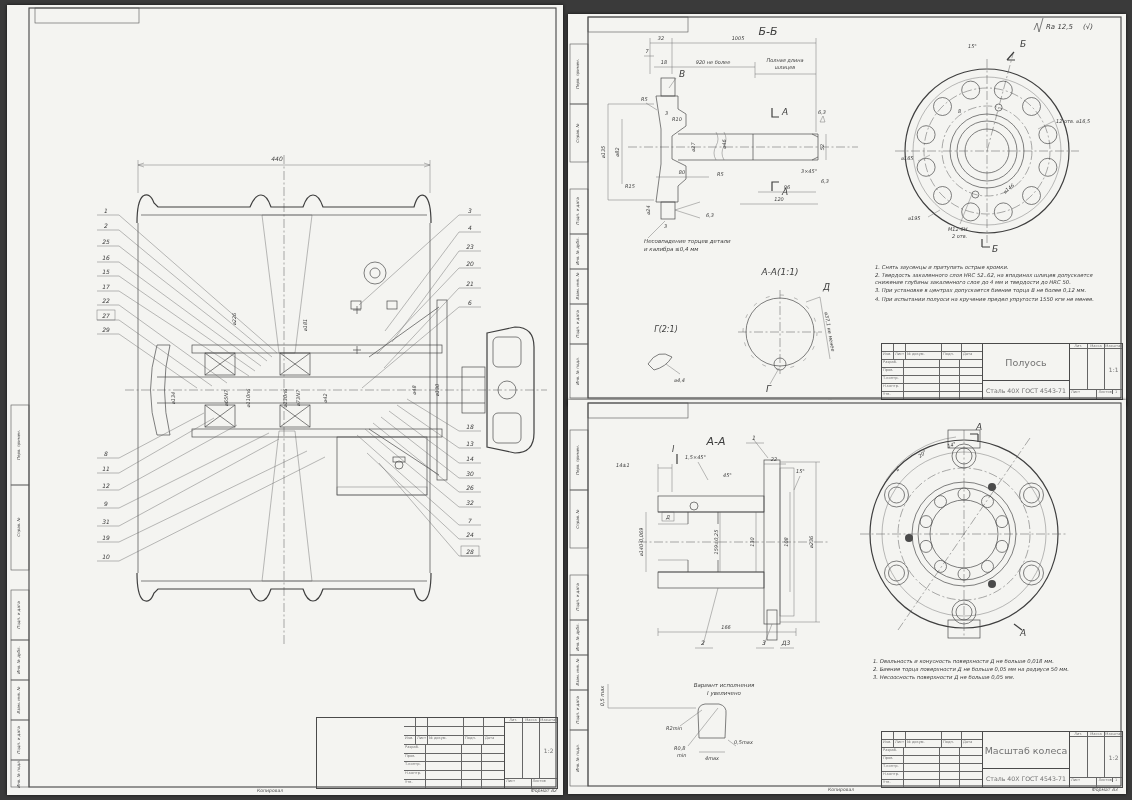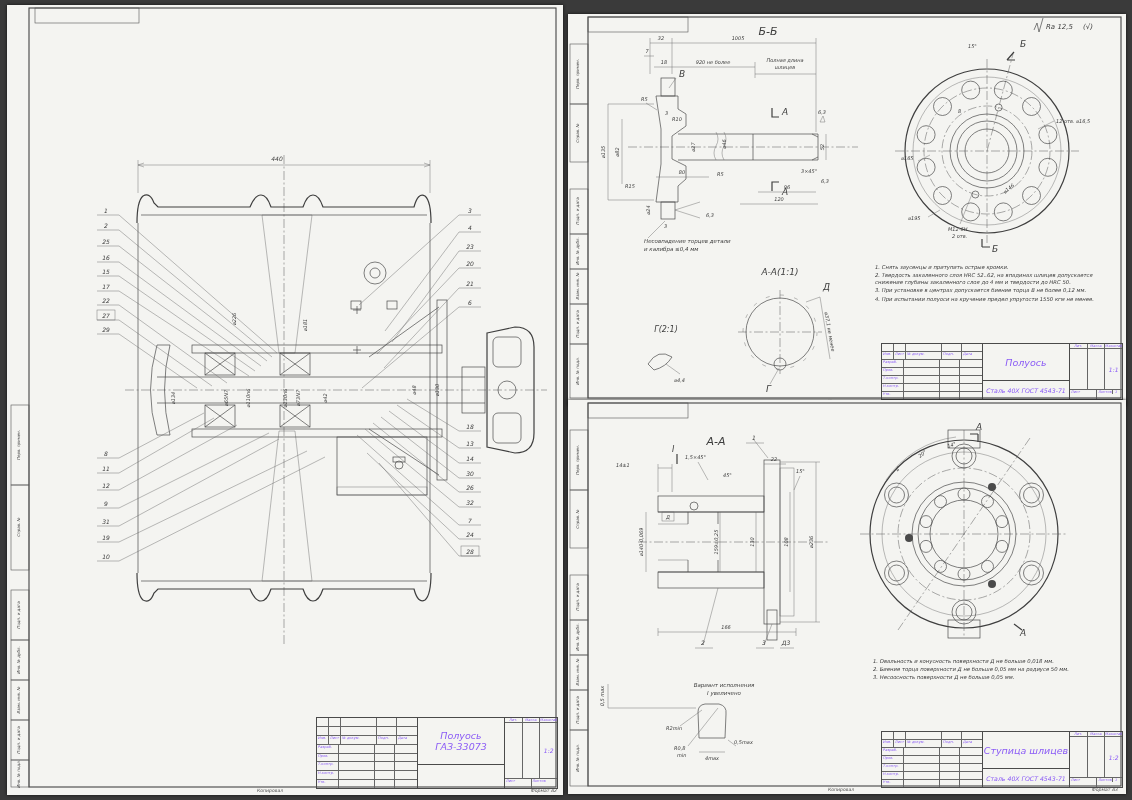--- a/index.html
+++ b/index.html
@@ -13,21 +13,21 @@
   .st{stroke:#4a4a4a;stroke-width:.7;fill:none}
   .st2{stroke:#3f3f3f;stroke-width:1.2;fill:none}
   .thin{stroke:#6a6a6a;stroke-width:.45;fill:none}
   .cl{stroke:#5a5a5a;stroke-width:.5;fill:none;stroke-dasharray:9 2.5 2 2.5}
   .hl{stroke:#7b7b7b;stroke-width:.55}
   .frame{stroke:#444;stroke-width:1.1;fill:none}
   .box{stroke:#555;stroke-width:.6;fill:none}
   .notes{position:absolute;color:#3d3d3d;font-style:italic;font-size:5.3px;line-height:1.35;}
   .notes div{margin:0 0 1px 0;}
   
-  .tblock{position:absolute;border:1.2px solid #4a4a4a;display:flex;color:#8b5cf6;font-style:italic;justify-content:flex-end;}
+  .tblock{position:absolute;border:1.2px solid #4a4a4a;display:flex;color:#737373;justify-content:flex-end;}
   .tb-l{width:100px;border-right:1px solid #4a4a4a;display:flex;flex-direction:column;font-size:3.6px;}
   .tb-r0{flex:1;display:flex;border-bottom:.5px solid #666;}
   .tb-r0 span{border-right:.5px solid #666;flex:1;overflow:hidden;white-space:nowrap;padding-left:1px}
   .tb-r0 .c1{flex:0 0 10px}.tb-r0 .c2{flex:0 0 10px}.tb-r0 .c3{flex:0 0 34px}
   .tb-r0 .c4{flex:0 0 18px}.tb-r0 .c5{flex:1;border-right:none}
   .tb-mid{width:86px;border-right:1px solid #4a4a4a;display:flex;flex-direction:column;}
   .tb-title{flex:2;display:flex;align-items:center;justify-content:center;font-size:9.5px;text-align:center}
   .tb-mat{flex:1;border-top:1px solid #4a4a4a;display:flex;align-items:center;justify-content:center;font-size:6.2px;white-space:nowrap}
   .tb-rt{width:52px;display:flex;flex-direction:column;font-size:3.6px;}
   .tb-lmm{display:flex;border-bottom:.5px solid #666;}
@@ -251,24 +251,20 @@
             <span class="c3"></span>
             <span class="c4"></span>
             <span class="c5"></span>
           </div>
     <div class="tb-r0" style="border-bottom:none">
             <span class="c1" style="flex:0 0 20px">Утв.</span>
             <span class="c3"></span>
             <span class="c4"></span>
             <span class="c5"></span>
           </div>
-  </div>
-  <div class="tb-mid">
-    <div class="tb-title">Полуось ГАЗ-33073</div>
-    <div class="tb-mat"></div>
   </div>
   <div class="tb-rt">
     <div class="tb-lmm">
             <span>Лит.</span>
             <span>Масса</span>
             <span>Масштаб</span>
           </div>
     <div class="tb-scale">
             <span></span>
             <span></span>
@@ -744,21 +740,21 @@
             <span class="c5"></span>
           </div>
     <div class="tb-r0" style="border-bottom:none">
             <span class="c1" style="flex:0 0 20px">Утв.</span>
             <span class="c3"></span>
             <span class="c4"></span>
             <span class="c5"></span>
           </div>
   </div>
   <div class="tb-mid">
-    <div class="tb-title">Ступица шлицев</div>
+    <div class="tb-title">Масштаб колеса</div>
     <div class="tb-mat">Сталь 40Х ГОСТ 4543-71</div>
   </div>
   <div class="tb-rt">
     <div class="tb-lmm">
             <span>Лит.</span>
             <span>Масса</span>
             <span>Масштаб</span>
           </div>
     <div class="tb-scale">
             <span></span>

